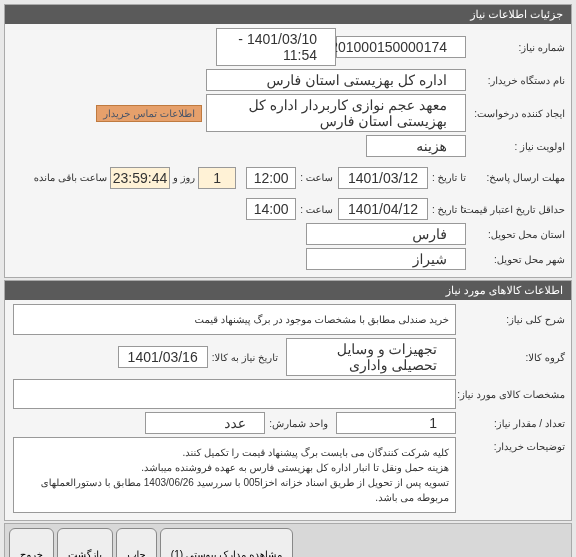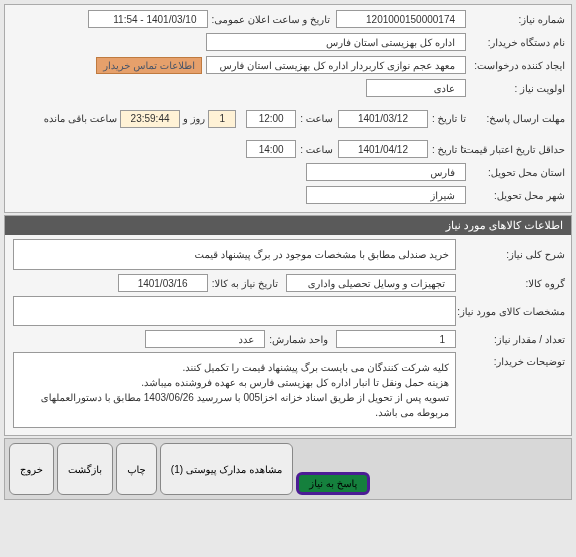--- a/index.html
+++ b/index.html
@@ -35,22 +35,22 @@
 .label {
   color: #333;
   font-size: 10px;
   margin-left: 4px;
   white-space: nowrap;
   flex-shrink: 0;
 }
 .field {
   background: #fff;
   border: 1px solid #999;
-  padding: 2px 10px;
-  font-size: 10px;
+  padding: 2px 18px;
+  font-size: 14px;
   color: #333;
   min-height: 18px;
   display: inline-flex;
   align-items: center;
 }
 .link-btn {
   background: #e6a06b;
   color: #4a5568;
   border: 1px solid #bf7a3f;
   padding: 2px 6px;
@@ -85,43 +85,43 @@
   font-size: 10px;
   color: #333;
   line-height: 1.5;
   width: 80%;
 }
 </style>
 </head>
 <body>
 
 <div class="panel">
+  <div class="panel-header">جزئیات اطلاعات نیاز</div>
   <div class="panel-body">
 
     <div class="row">
       <span class="label" style="width:95px">شماره نیاز:</span>
       <span class="field" style="width:130px">1201000150000174</span>
-      <span class="label" style="margin-right:6px">تاریخ و ساعت اعلان عمومی:</span>
       <span class="field" style="width:120px">1401/03/10 - 11:54</span>
     </div>
 
     <div class="row">
       <span class="label" style="width:95px">نام دستگاه خریدار:</span>
       <span class="field" style="width:260px">اداره کل بهزیستی استان فارس</span>
     </div>
 
     <div class="row">
       <span class="label" style="width:95px">ایجاد کننده درخواست:</span>
       <span class="field" style="width:260px">معهد عجم نوازی کاربردار اداره کل بهزیستی استان فارس</span>
       <span class="link-btn" style="margin-right:4px">اطلاعات تماس خریدار</span>
     </div>
 
     <div class="row">
       <span class="label" style="width:95px">اولویت نیاز :</span>
-      <span class="field" style="width:100px">عادی</span>
+      <span class="field" style="width:100px">هزینه</span>
     </div>
 
     <div class="row">
       <span class="label" style="width:95px">مهلت ارسال پاسخ:</span>
       <span class="label">تا تاریخ :</span>
       <span class="field" style="width:90px;text-align:center;justify-content:center">1401/03/12</span>
       <span class="label" style="margin-right:5px">ساعت :</span>
       <span class="field" style="width:50px;text-align:center;justify-content:center">12:00</span>
       <span class="field" style="width:28px;margin-right:10px;background:#fff2d6;justify-content:center">1</span>
       <span class="label" style="margin:12px 3px">روز و</span>

